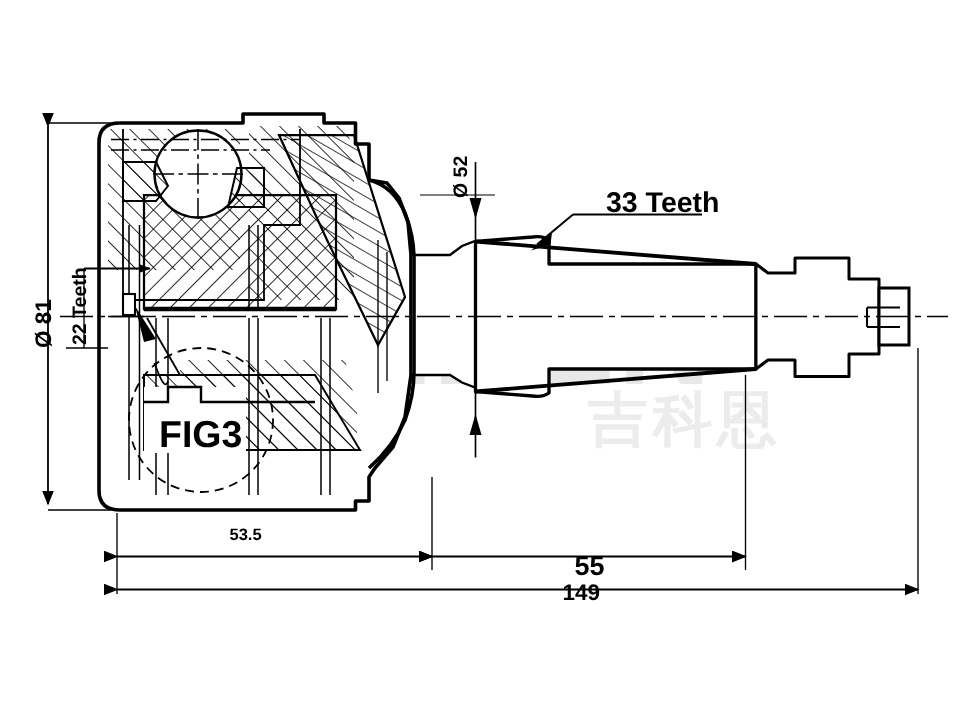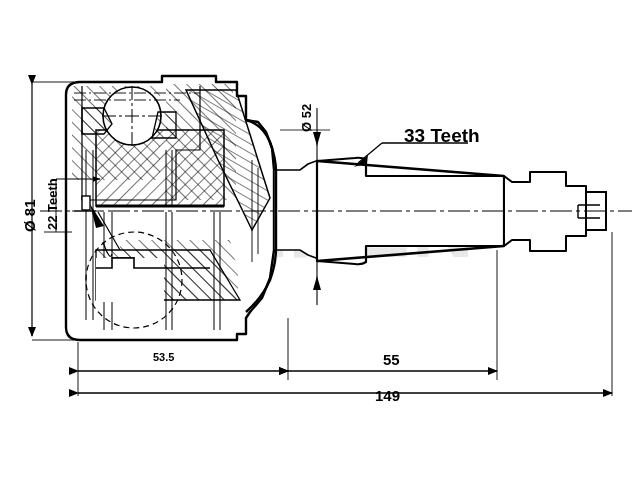--- a/index.html
+++ b/index.html
@@ -58,20 +58,21 @@
     color: #ececec;
     user-select: none;
   }
 </style>
 </head>
 <body>
 
 <div id="page">
 
   <div id="wm-text">GKEREN</div>
+  <div id="wm-cn">吉科恩</div>
 
   <svg id="drawing" viewBox="0 0 640 480">
     <defs>
       <marker id="ar" markerWidth="10" markerHeight="8" refX="9" refY="4" orient="auto" markerUnits="userSpaceOnUse">
         <path d="M0,0 L10,4 L0,8 z" fill="#000"></path>
       </marker>
       <marker id="arS" markerWidth="8" markerHeight="6" refX="7.5" refY="3" orient="auto" markerUnits="userSpaceOnUse">
         <path d="M0,0 L8,3 L0,6 z" fill="#000"></path>
       </marker>
 
@@ -282,20 +283,21 @@
   </svg>
 
   <div class="lbl rot90" style="left:22px; top:232px; font-size:15px;">Ø 81</div>
 
   <div class="lbl rot90" style="left:46px; top:230px; font-size:13px;">22 Teeth</div>
 
   <div class="lbl rot90" style="left:300px; top:132px; font-size:13px;">Ø 52</div>
 
   <div class="lbl" style="left:404px; top:126px; font-size:19px;">33 Teeth</div>
 
+  <div class="lbl" style="left:106px; top:278px; font-size:25px; letter-spacing:0px;">FIG3</div>
 
   <div class="lbl" style="left:153px; top:352px; font-size:11px;">53.5</div>
 
-  <div class="lbl" style="left:383px; top:352px; font-size:15px;">55</div>
+  <div class="lbl" style="left:383px; top:368px; font-size:18px;">55</div>
 
   <div class="lbl" style="left:375px; top:388px; font-size:15px;">149</div>
 
 </div>
 
 </body></html>

